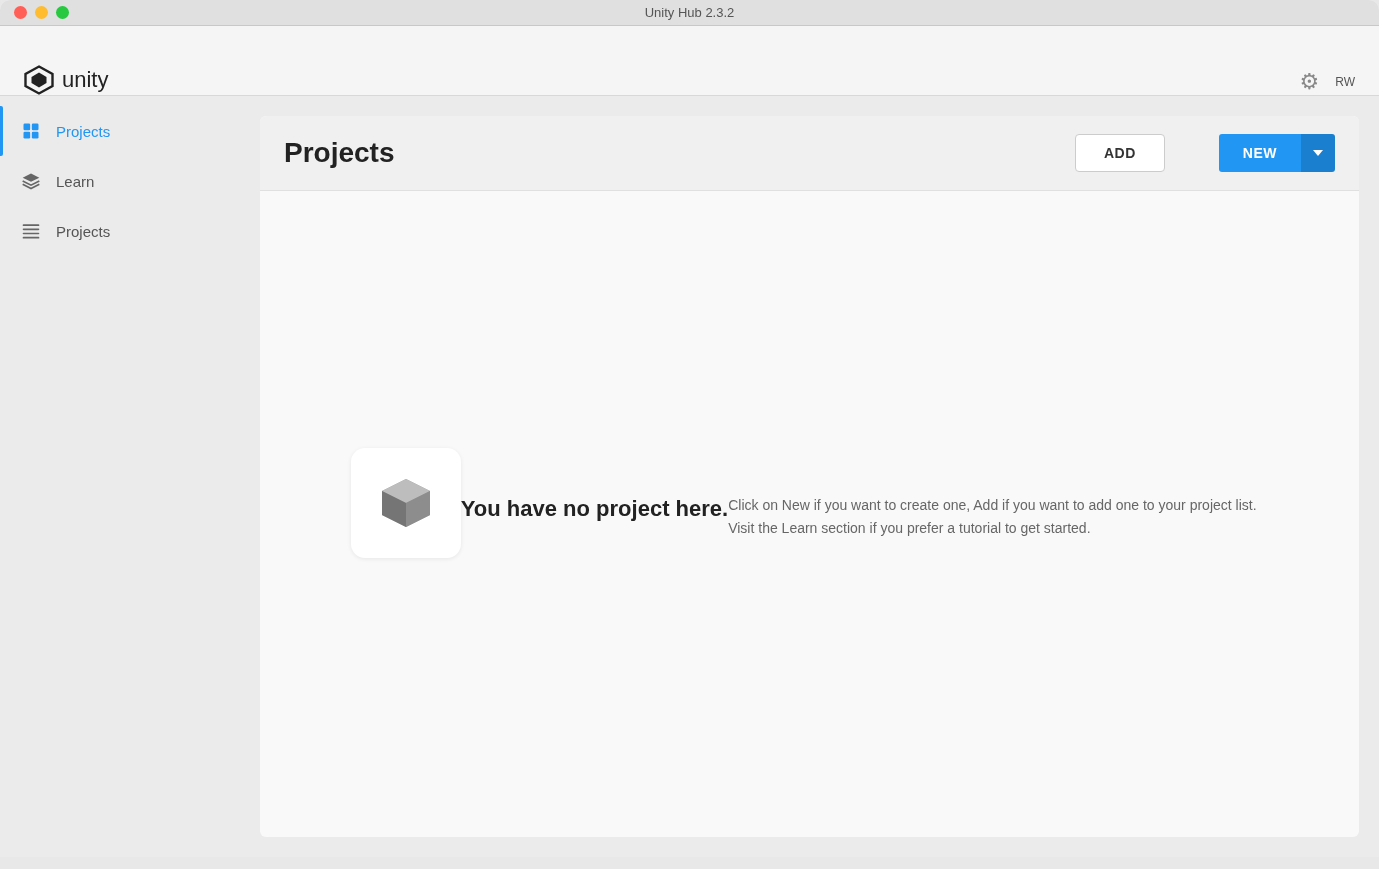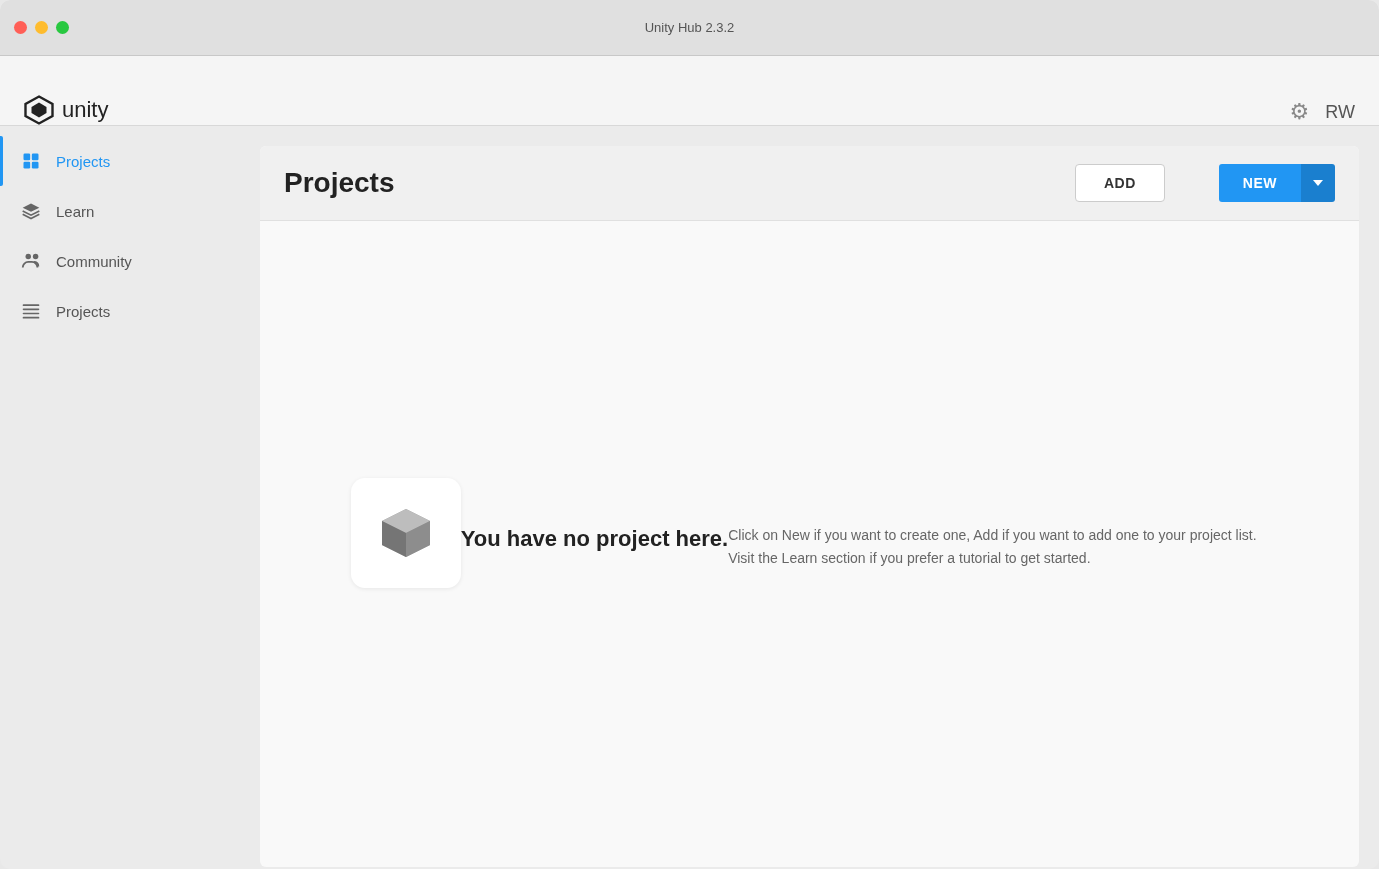--- a/index.html
+++ b/index.html
@@ -12,21 +12,21 @@
       width: 1379px;
       height: 869px;
       background: #e8e8e8;
       font-family: -apple-system, BlinkMacSystemFont, "Helvetica Neue", Arial, sans-serif;
       overflow: hidden;
       border-radius: 10px;
     }
 
     
     .title-bar {
-      height: 56px;
+      height: 26px;
       background: #e0e0e0;
       display: flex;
       align-items: center;
       justify-content: center;
       position: relative;
       border-radius: 10px 10px 0 0;
       border-bottom: 1px solid #c8c8c8;
     }
 
     .title-bar-buttons {
@@ -89,21 +89,21 @@
       gap: 16px;
     }
 
     .gear-icon {
       color: #888;
       font-size: 22px;
       cursor: pointer;
     }
 
     .user-avatar {
-      font-size: 18px;
+      font-size: 12px;
       color: #555;
       font-weight: 500;
     }
 
     
     .main-layout {
       display: flex;
       height: calc(869px - 38px - 70px);
     }
 
@@ -323,31 +323,20 @@
       <span class="sidebar-icon">
         <svg width="20" height="20" viewBox="0 0 24 24" fill="none" xmlns="http://www.w3.org/2000/svg">
           <path d="M12 3L2 8l10 5 10-5-10-5z" fill="#666"></path>
           <path d="M2 12l10 5 10-5" stroke="#666" stroke-width="2" fill="none"></path>
           <path d="M2 16l10 5 10-5" stroke="#666" stroke-width="2" fill="none"></path>
         </svg>
       </span>
       <span class="sidebar-label">Learn</span>
     </div>
 
-    <div class="sidebar-item">
-      <span class="sidebar-icon">
-        <svg width="22" height="22" viewBox="0 0 24 24" fill="none" xmlns="http://www.w3.org/2000/svg">
-          <circle cx="9" cy="7" r="3" fill="#666"></circle>
-          <circle cx="17" cy="7" r="3" fill="#666"></circle>
-          <path d="M3 19c0-3.314 2.686-6 6-6h4c3.314 0 6 2.686 6 6" stroke="#666" stroke-width="2" fill="none"></path>
-          <path d="M15 13c2 0 5 1 5 5" stroke="#666" stroke-width="2" fill="none"></path>
-        </svg>
-      </span>
-      <span class="sidebar-label">Community</span>
-    </div>
 
     <div class="sidebar-item">
       <span class="sidebar-icon">
         <svg width="20" height="20" viewBox="0 0 24 24" fill="none" xmlns="http://www.w3.org/2000/svg">
           <line x1="3" y1="5" x2="21" y2="5" stroke="#666" stroke-width="2" stroke-linecap="round"></line>
           <line x1="3" y1="10" x2="21" y2="10" stroke="#666" stroke-width="2" stroke-linecap="round"></line>
           <line x1="3" y1="15" x2="21" y2="15" stroke="#666" stroke-width="2" stroke-linecap="round"></line>
           <line x1="3" y1="20" x2="21" y2="20" stroke="#666" stroke-width="2" stroke-linecap="round"></line>
         </svg>
       </span>

